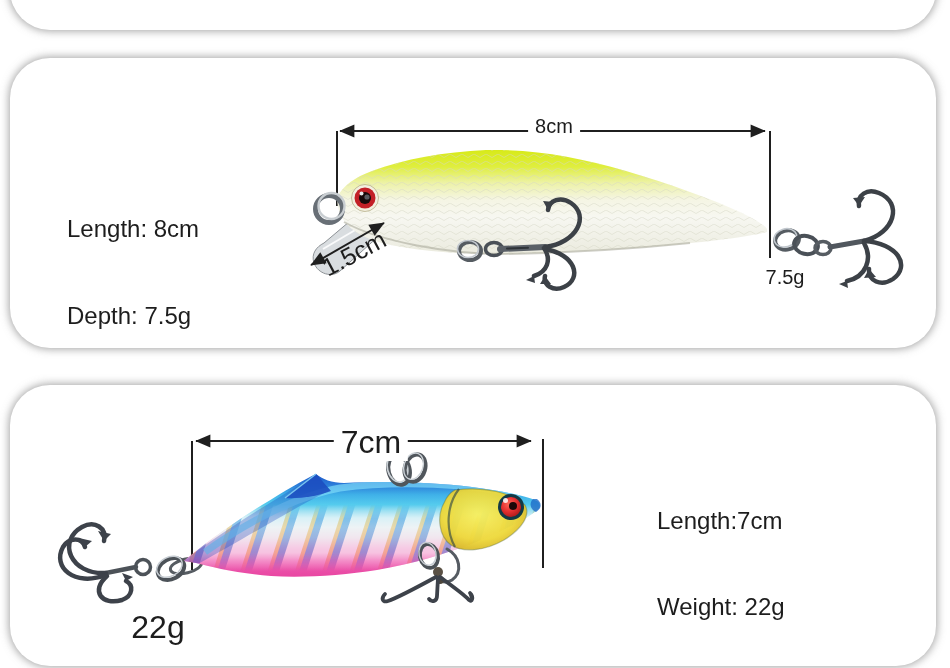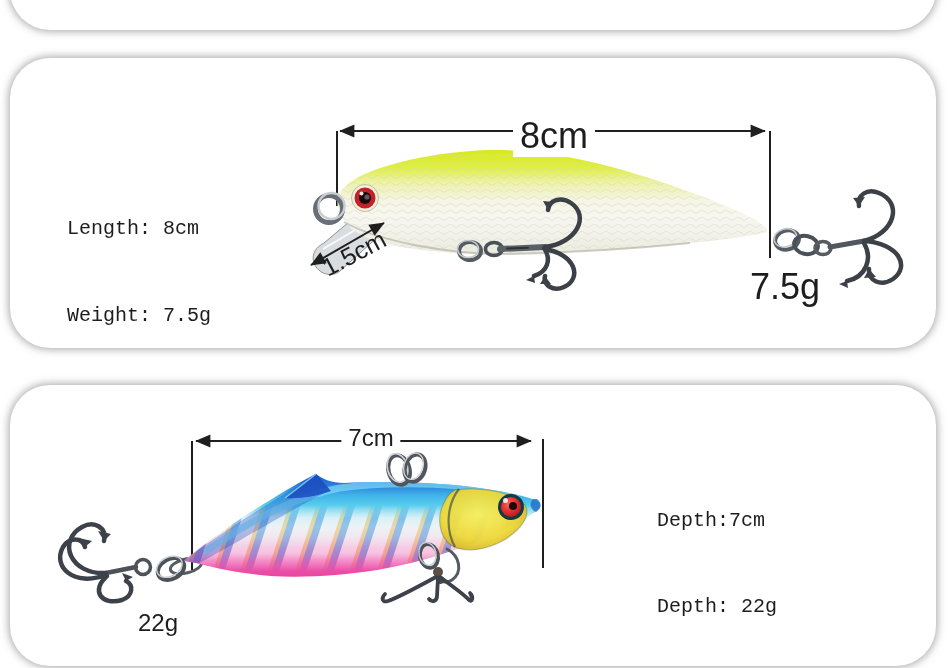--- a/index.html
+++ b/index.html
@@ -11,28 +11,28 @@
   }
   .card{
     position:absolute;left:10px;width:926px;
     background:#ffffff;border-radius:40px;
     box-shadow:0 0 8px 1px rgba(100,100,100,0.6);
   }
   .card.top-partial{top:-52px;height:82px;}
   .card.panel1{top:58px;height:290px;}
   .card.panel2{top:385px;height:281px;}
   svg.layer{position:absolute;}
-  .specs{position:absolute;font-size:20px;line-height:29px;white-space:pre;font-family:Liberation Mono, monospace;}
+  .specs{position:absolute;font-size:24px;line-height:29px;white-space:pre;}
   .specs.p2{line-height:28.5px;}
   .specs span{display:block;}
   .dim-label{
-    position:absolute;font-size:36px;background:#ffffff;
+    position:absolute;font-size:20px;background:#ffffff;
     padding:0 7px;transform:translateX(-50%);white-space:nowrap;
   }
-  .dim-label.big{font-size:24px;}
+  .dim-label.big{font-size:32px;}
   .lip-label{
     position:absolute;font-size:25px;white-space:nowrap;
     transform:rotate(-28deg);transform-origin:0 50%;
   }
 </style>
 </head>
 <body>
 
 <div class="stage">
 
@@ -115,21 +115,21 @@
       <polygon points="847,281 839,284 848,288" fill="#3c4147" stroke="none"></polygon>
     </g>
 
     <g stroke="#1f1f1f" stroke-width="2">
       <line x1="311" y1="265" x2="384" y2="223" marker-start="url(#arr1)" marker-end="url(#arr1)"></line>
     </g>
   </svg>
 
   <div class="specs" style="left:67px;top:156px">
     <span>Length: 8cm</span>
-    <span>Weight: 7.5g</span>
+    <span>Depth: 7.5g</span>
     <span>Hook: #6</span>
     <span>Diving Depth: 0.8m</span>
   </div>
   <span class="dim-label" style="left:554px;top:115px">8cm</span>
   <span class="dim-label" style="left:785px;top:266px;background:transparent">7.5g</span>
   <span class="lip-label" style="left:324px;top:255px">1.5cm</span>
 
   <div class="card panel2"></div>
 
   <svg class="layer" style="left:10px;top:385px" width="926" height="281" viewBox="10 385 926 281">
@@ -237,21 +237,21 @@
       <path d="M447,549 C460,556 463,572 452,580 C444,585 436,580 437,571" stroke="#555b62" stroke-width="3"></path>
       <circle cx="438" cy="572" r="5" fill="#5a5145" stroke="none"></circle>
       <circle cx="440" cy="580" r="4" fill="#4c463c" stroke="none"></circle>
       <path d="M436,577 C414,589 397,598 388,601 C382,603 381,598 385,594"></path>
       <path d="M440,577 C456,589 466,596 469,600 C472,603 474,597 470,593"></path>
       <path d="M438,578 L437,596 C437,601 432,603 429,599"></path>
     </g>
   </svg>
 
   <div class="specs p2" style="left:657px;top:450px">
-    <span>Depth:7cm</span>
-    <span>Depth: 22g</span>
+    <span>Length:7cm</span>
+    <span>Weight: 22g</span>
     
     
   </div>
   <span class="dim-label big" style="left:371px;top:424px">7cm</span>
   <span class="dim-label big" style="left:158px;top:609px;background:transparent">22g</span>
 
 </div>
 
 </body></html>

